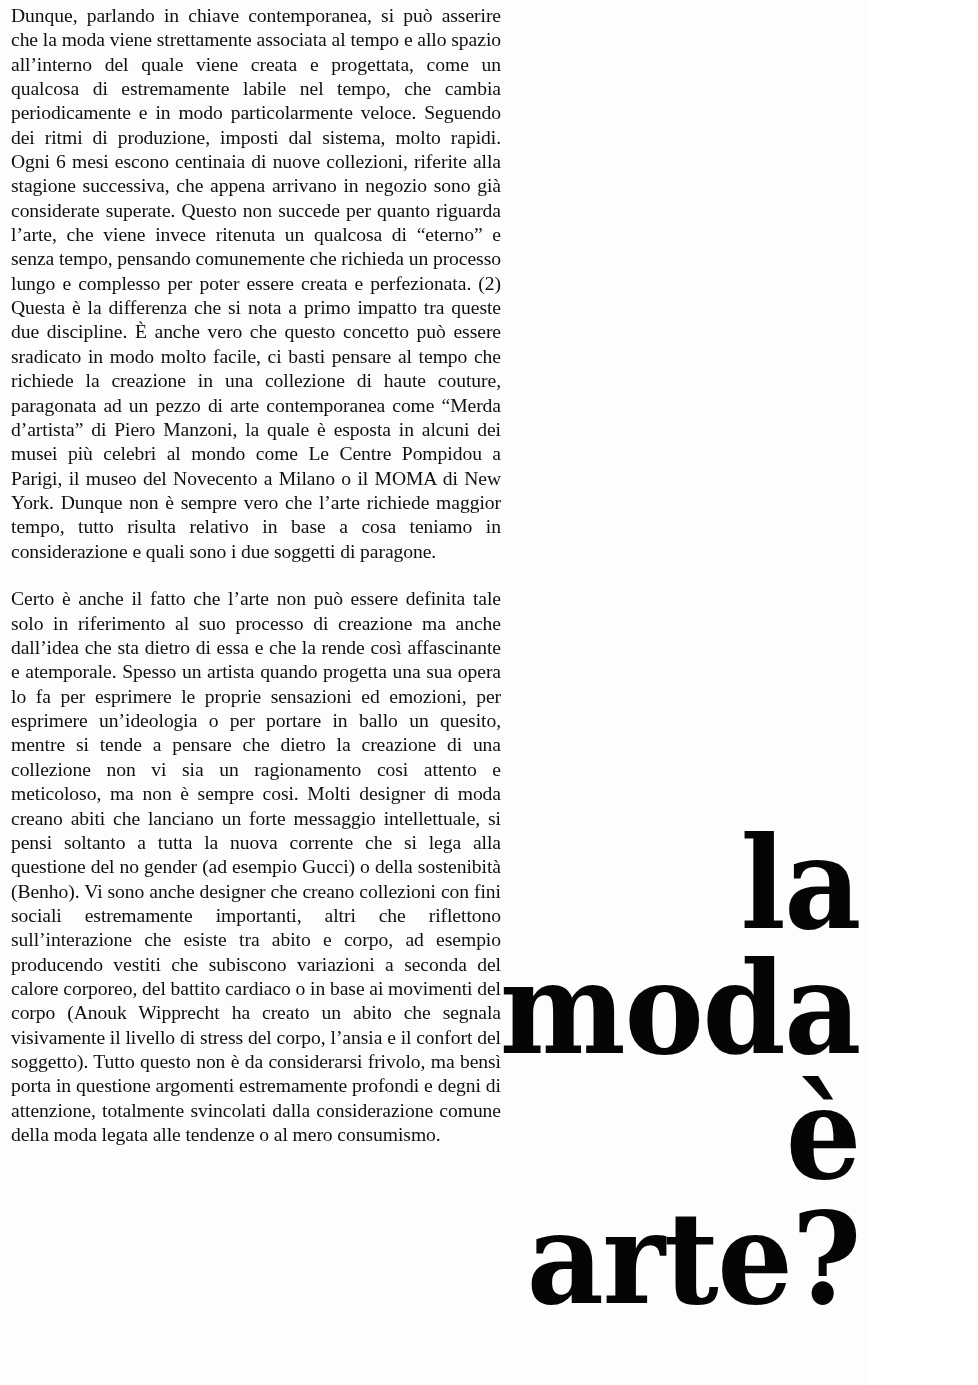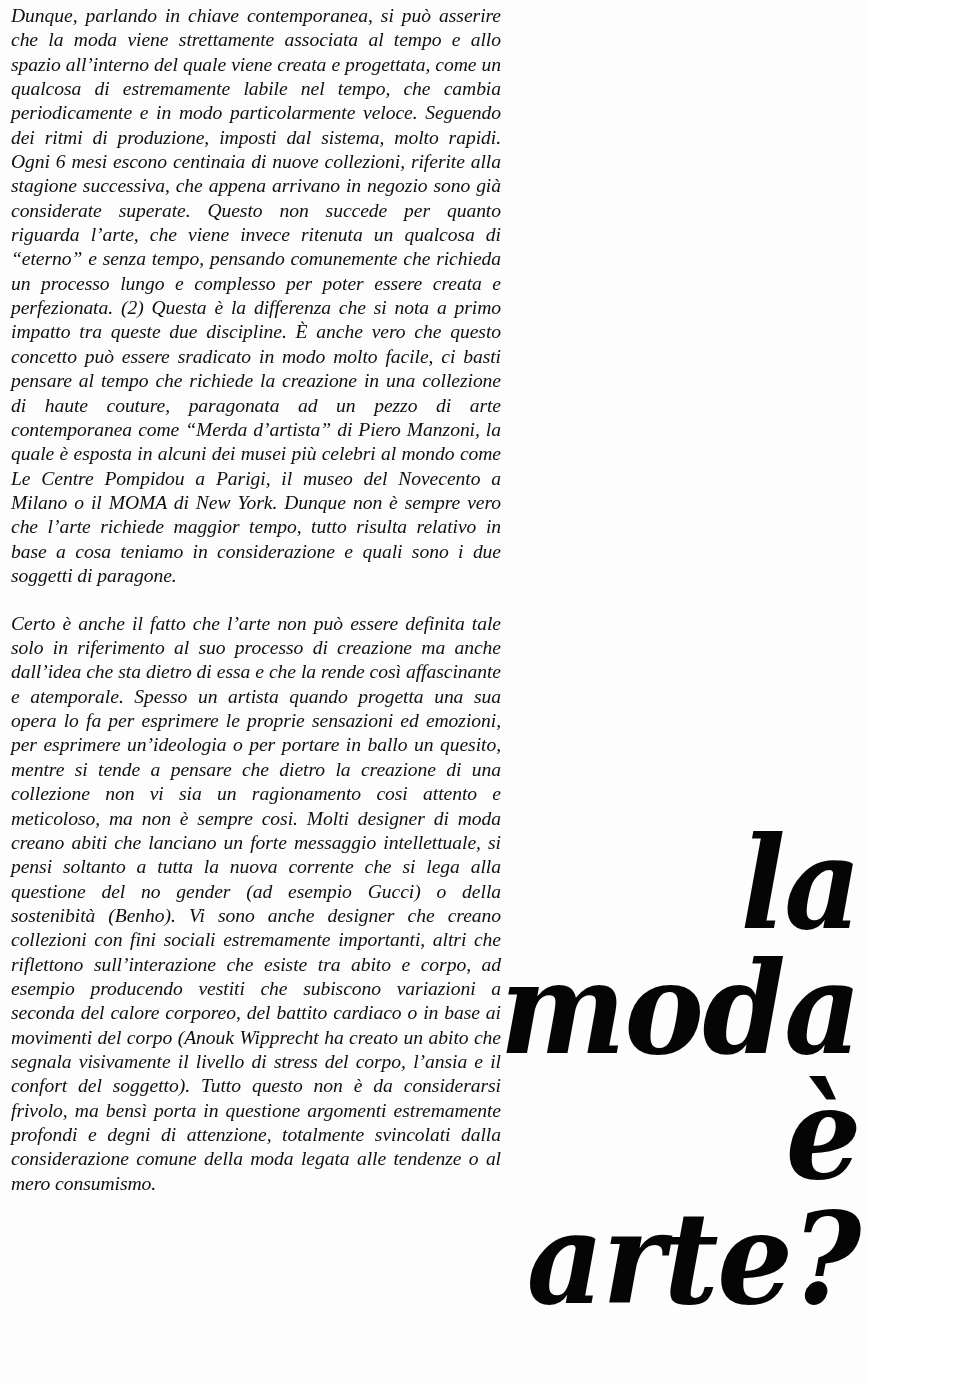--- a/index.html
+++ b/index.html
@@ -7,21 +7,20 @@
     padding: 0;
     background: #ffffff;
   }
   .page {
     position: relative;
     width: 868px;
     height: 1385px;
     background: #fdfdfd;
     overflow: hidden;
     font-family: "Liberation Serif", "DejaVu Serif", serif;
-    font-style: italic;
     -webkit-font-smoothing: antialiased;
   }
 
   
   .text-column {
     position: absolute;
     left: 11px;
     top: 4px;
     width: 490px;
   }

